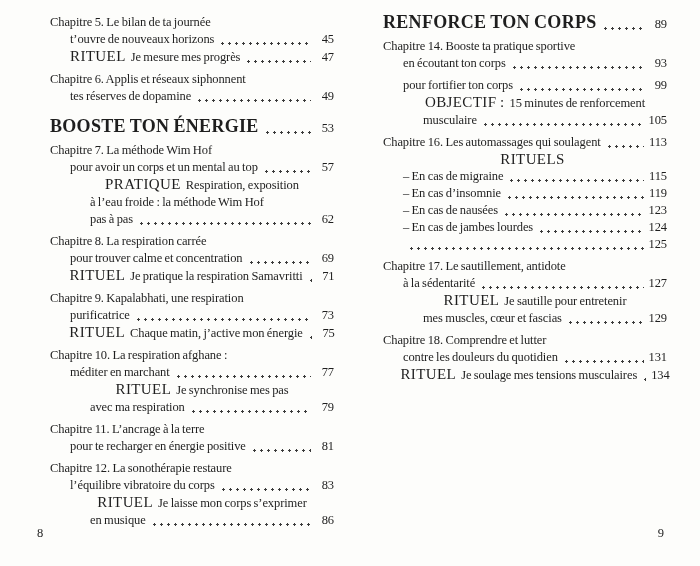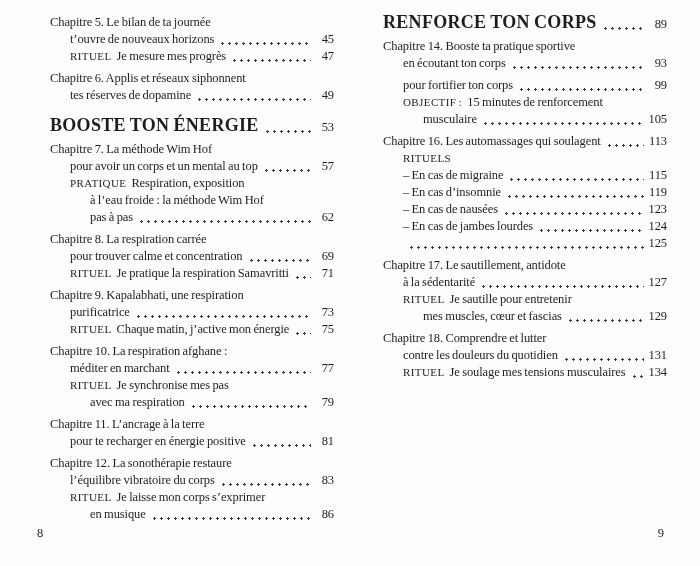--- a/index.html
+++ b/index.html
@@ -18,24 +18,24 @@
   .entry { margin-top:5px; }
   .page .entry:first-child { margin-top:0; }
   .entry.heading { margin-top:13px; margin-bottom:2px; }
 
   .line {
     display:flex; align-items:baseline;
     font-size:12.5px; line-height:17px;
     letter-spacing:-0.1px; word-spacing:-0.6px;
   }
   .ind-0 { padding-left:0; }
-  .ind-1 { padding-left:20px; }
+  .ind-1 { padding-left:20px;justify-content:center; }
   .ind-2 { padding-left:40px; }
 
-  .kw  { font-size:11px; letter-spacing:0.4px; margin-right:5px; white-space:nowrap; }
+  .kw  { font-size:15px; letter-spacing:0.4px; margin-right:5px; white-space:nowrap; }
   .txt { white-space:nowrap; }
   .entry.heading .txt { font-weight:bold; font-size:18px; letter-spacing:0.3px; }
 
   .leader {
     flex:1 1 6px; min-width:4px; height:3px;
     align-self:flex-end; margin:0 2px 3.5px 5px;
     background-image:radial-gradient(circle, #3a3a3a 1px, rgba(255,255,255,0) 1.35px);
     background-size:7px 3px; background-repeat:repeat-x; background-position:left center;
   }
   .num { flex:0 0 auto; padding-left:3px; min-width:18px; text-align:right; white-space:nowrap; }

